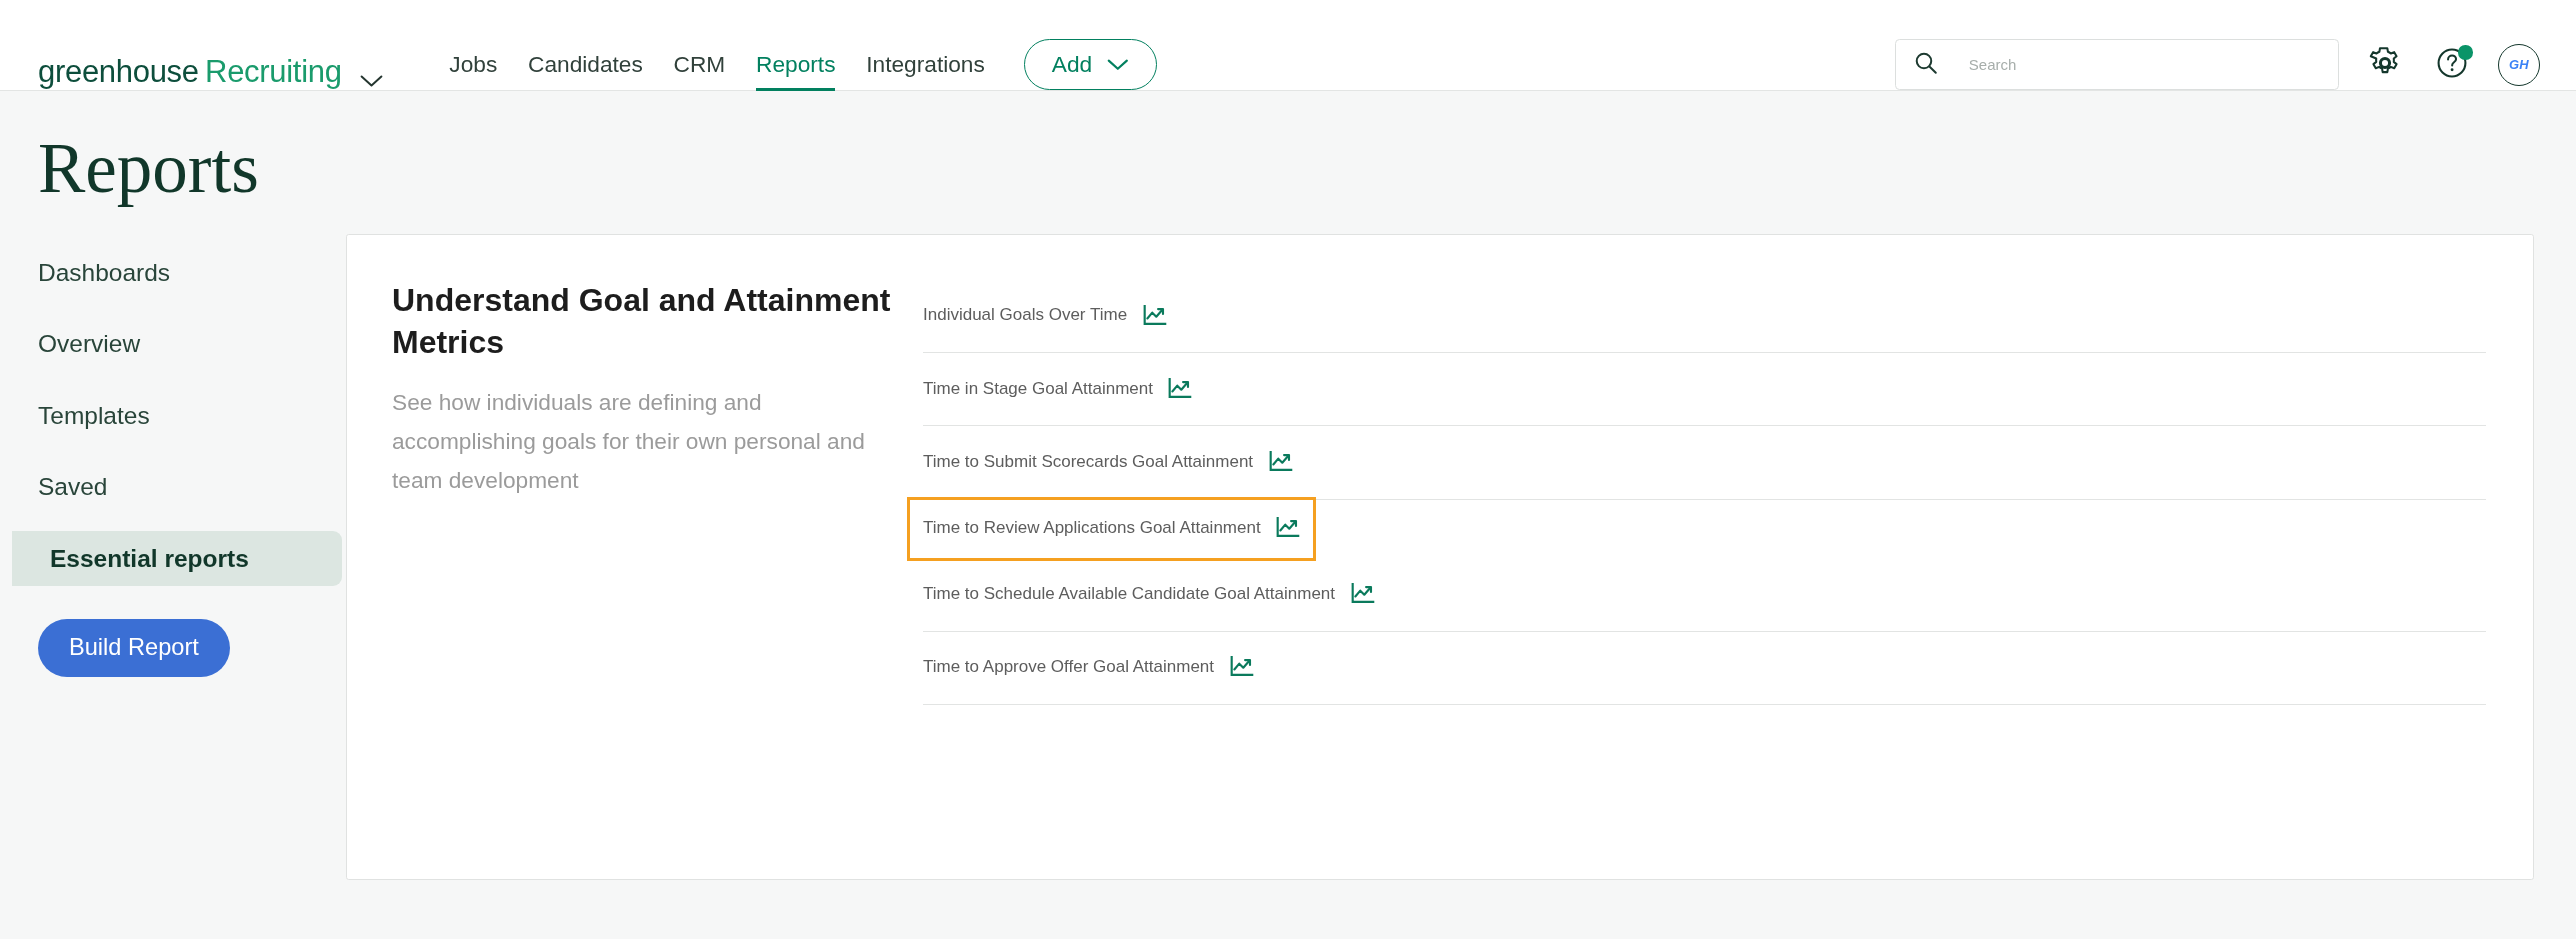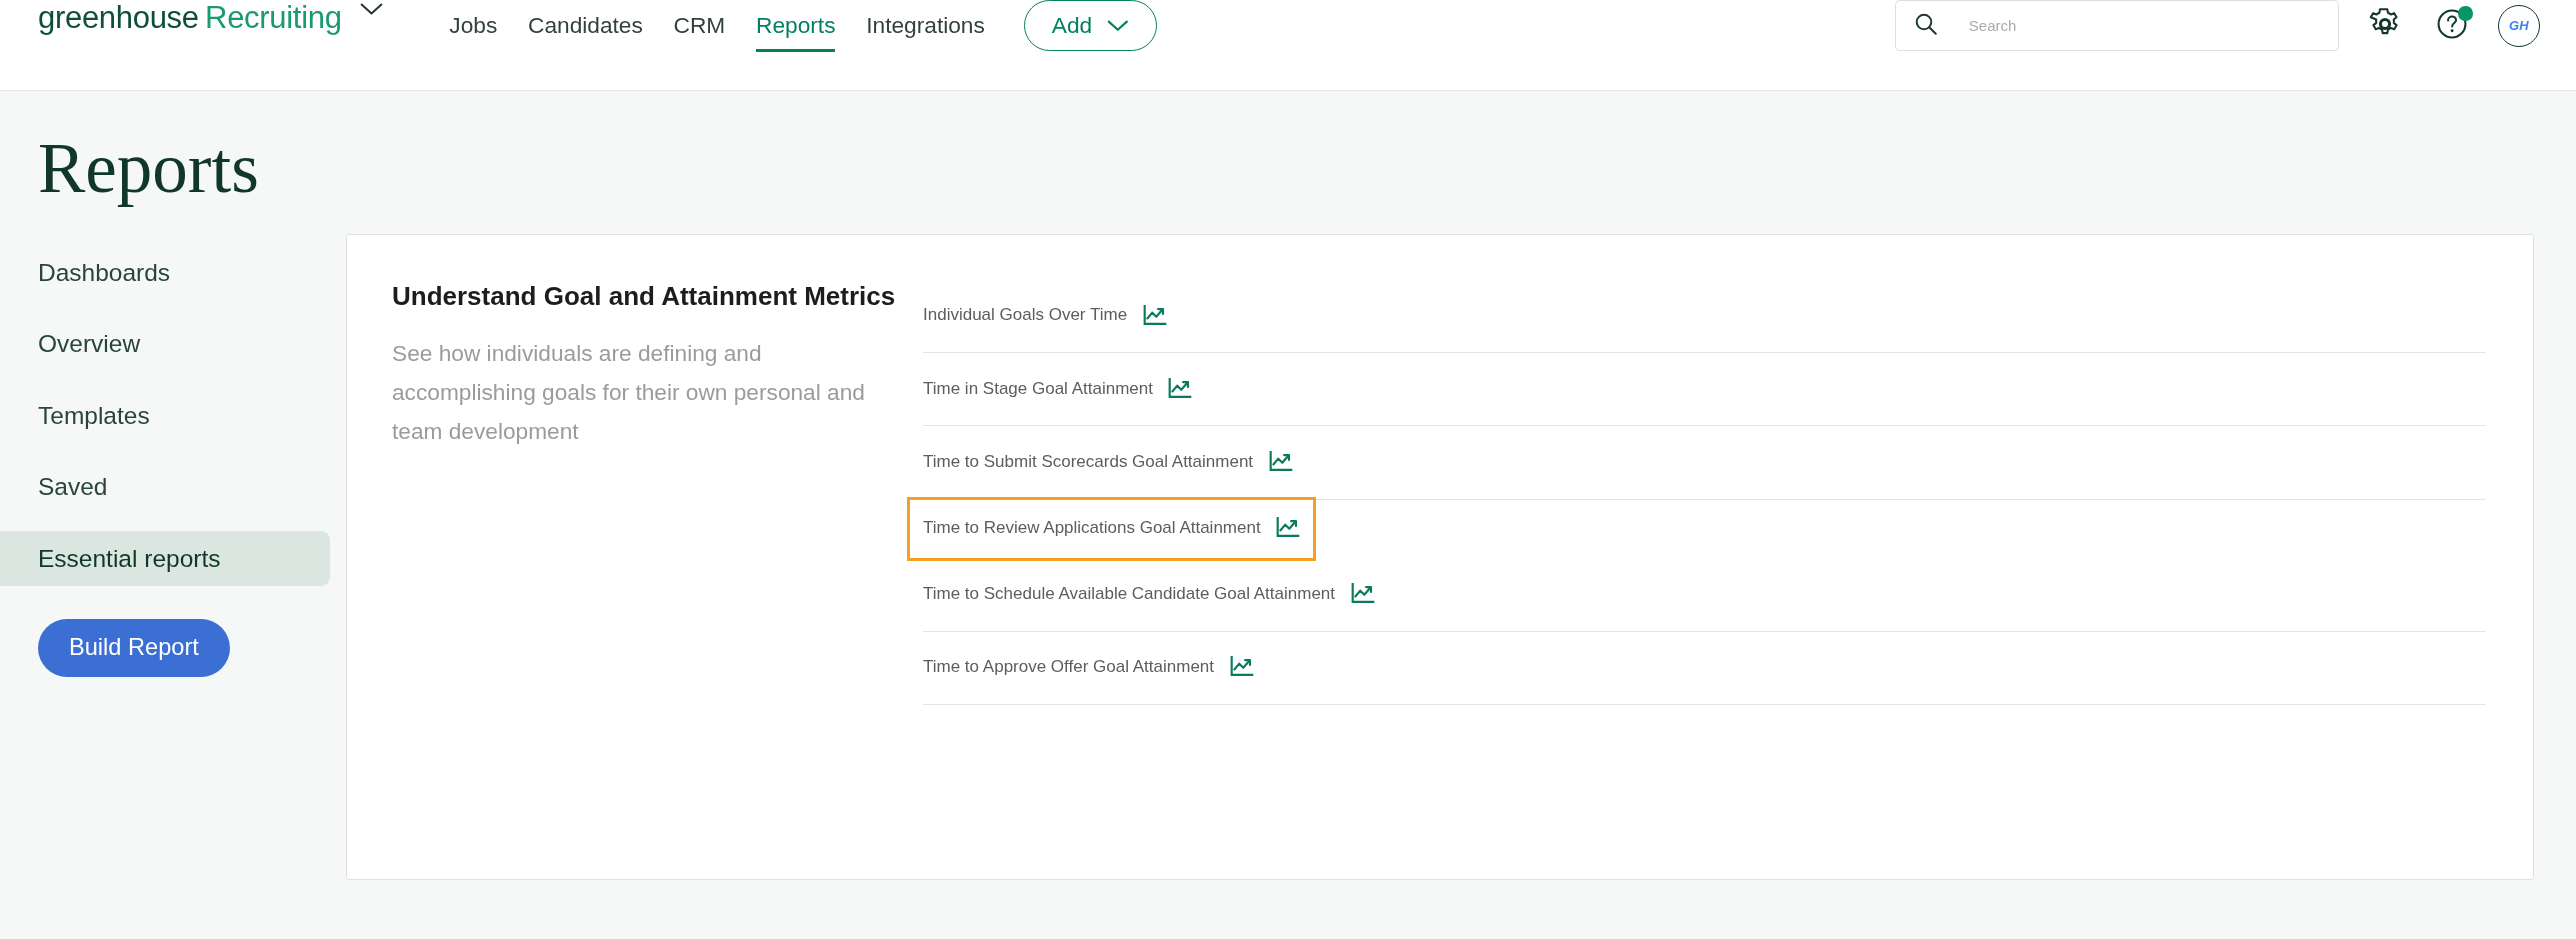--- a/index.html
+++ b/index.html
@@ -15,21 +15,21 @@
     font-family: "Liberation Sans", sans-serif;
     -webkit-font-smoothing: antialiased;
   }
 
   
   .topnav {
     height: 91px;
     background: #ffffff;
     border-bottom: 0.9px solid #e3e5e4;
     display: flex;
-    align-items: flex-start;
+    align-items: flex-end;
     padding: 0 36px 0 38px;
     position: relative;
   }
 
   .brand {
     display: flex;
     align-items: center;
     font-size: 31px;
     letter-spacing: -0.3px;
     white-space: nowrap;
@@ -166,23 +166,24 @@
     font-size: 24.5px;
     color: #29453a;
     padding: 13.6px 0 13.6px 38px;
     margin-bottom: 16.3px;
     border-radius: 0 9px 9px 0;
     cursor: pointer;
     white-space: nowrap;
   }
   .side-item.active {
     background: #dce6e1;
-    font-weight: 400;
+    font-weight: 700;
     color: #11372a;
     width: 330px;
+    margin-left: 12px;
   }
   .build-btn {
     margin: 16.3px 0 0 38px;
     background: #3b6fd4;
     color: #ffffff;
     border: 0;
     border-radius: 29px;
     height: 58px;
     padding: 0 31px;
     font-size: 23.6px;
@@ -202,21 +203,21 @@
     padding: 45px 0 0 0;
   }
 
   .card-left {
     width: 576px;
     flex: 0 0 576px;
     padding-left: 45px;
     padding-right: 27px;
   }
   .card-heading {
-    font-size: 26px;
+    font-size: 32px;
     font-weight: 700;
     color: #1d1d1d;
     margin-bottom: 20px;
     line-height: 1.3;
   }
   .card-sub {
     font-size: 22.7px;
     color: #9b9b9b;
     line-height: 1.72;
   }

